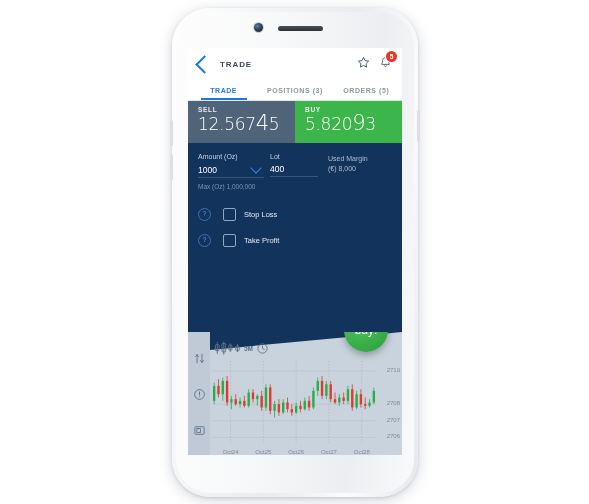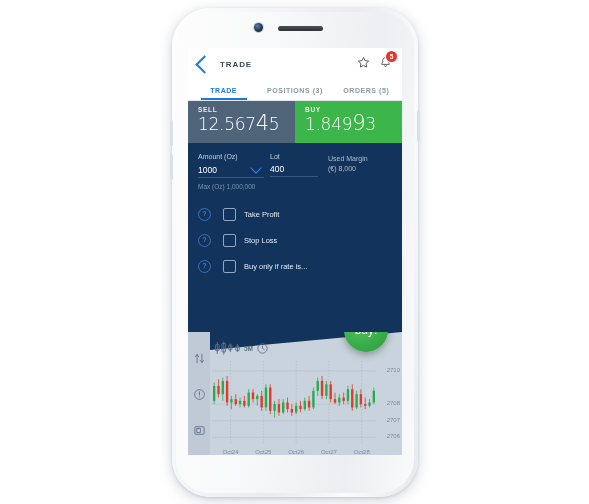--- a/index.html
+++ b/index.html
@@ -200,21 +200,21 @@
     <div class="tab">ORDERS (5)</div>
   </div>
 
   <div id="price-row">
     <div class="price-cell" id="sell-cell">
       <div class="price-label">SELL</div>
       <div class="price-value"><span>12.567</span><span class="big">4</span><span>5</span></div>
     </div>
     <div class="price-cell" id="buy-cell">
       <div class="price-label">BUY</div>
-      <div class="price-value"><span>1.849</span><span class="big">9</span><span>3</span></div>
+      <div class="price-value"><span>5.820</span><span class="big">9</span><span>3</span></div>
       <div id="buy-pointer"></div>
     </div>
   </div>
 
   <div id="form-panel">
 
     <div id="fields-row">
       <div class="field" id="amount-field">
         <div class="field-label">Amount (Oz)</div>
         <div class="field-input-line">
@@ -235,31 +235,26 @@
         <div class="margin-line">(€) 8,000</div>
       </div>
     </div>
 
     <div id="max-note">Max (Oz) 1,000,000</div>
 
     <div id="option-list">
       <div class="option-row">
         <div class="help-icon">?</div>
         <div class="opt-checkbox"></div>
-        <div class="opt-label">Take Profit</div>
-      </div>
-      <div class="option-row">
-        <div class="help-icon">?</div>
-        <div class="opt-checkbox"></div>
         <div class="opt-label">Stop Loss</div>
       </div>
       <div class="option-row">
         <div class="help-icon">?</div>
         <div class="opt-checkbox"></div>
-        <div class="opt-label">Buy only if rate is...</div>
+        <div class="opt-label">Take Profit</div>
       </div>
     </div>
   </div>
 
   <div id="chart-area">
     <div id="chart-diagonal"></div>
 
     <div id="buy-bubble">buy!</div>
 
     <div id="chart-left-rail">

